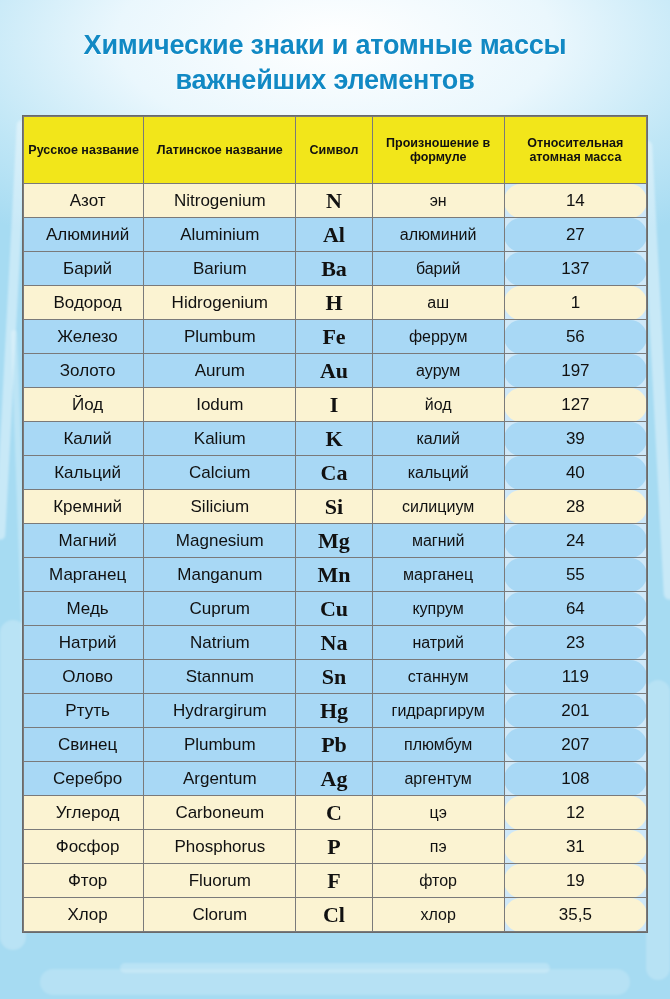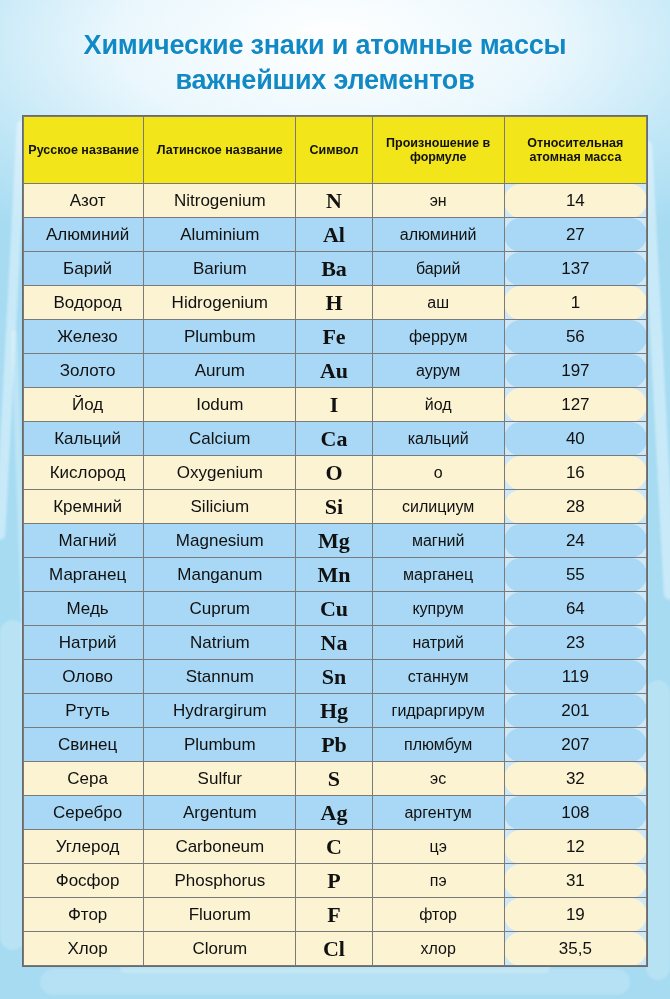--- a/index.html
+++ b/index.html
@@ -190,34 +190,34 @@
             <td class="mass metal">197</td>
           </tr>
           <tr>
             <td class="ru nonmetal">Йод</td>
             <td class="lat nonmetal">Iodum</td>
             <td class="sym nonmetal">I</td>
             <td class="pron nonmetal">йод</td>
             <td class="mass nonmetal">127</td>
           </tr>
           <tr>
+            <td class="ru metal">Калий</td>
+            <td class="lat metal">Kalium</td>
+            <td class="sym metal">K</td>
+            <td class="pron metal">калий</td>
+            <td class="mass metal">39</td>
+          </tr>
+          <tr>
             <td class="ru metal">Кальций</td>
             <td class="lat metal">Calcium</td>
             <td class="sym metal">Ca</td>
             <td class="pron metal">кальций</td>
             <td class="mass metal">40</td>
           </tr>
           <tr>
-            <td class="ru nonmetal">Кислород</td>
-            <td class="lat nonmetal">Oxygenium</td>
-            <td class="sym nonmetal">O</td>
-            <td class="pron nonmetal">о</td>
-            <td class="mass nonmetal">16</td>
-          </tr>
-          <tr>
             <td class="ru nonmetal">Кремний</td>
             <td class="lat nonmetal">Silicium</td>
             <td class="sym nonmetal">Si</td>
             <td class="pron nonmetal">силициум</td>
             <td class="mass nonmetal">28</td>
           </tr>
           <tr>
             <td class="ru metal">Магний</td>
             <td class="lat metal">Magnesium</td>
             <td class="sym metal">Mg</td>
@@ -260,27 +260,20 @@
             <td class="mass metal">201</td>
           </tr>
           <tr>
             <td class="ru metal">Свинец</td>
             <td class="lat metal">Plumbum</td>
             <td class="sym metal">Pb</td>
             <td class="pron metal">плюмбум</td>
             <td class="mass metal">207</td>
           </tr>
           <tr>
-            <td class="ru nonmetal">Сера</td>
-            <td class="lat nonmetal">Sulfur</td>
-            <td class="sym nonmetal">S</td>
-            <td class="pron nonmetal">эс</td>
-            <td class="mass nonmetal">32</td>
-          </tr>
-          <tr>
             <td class="ru metal">Серебро</td>
             <td class="lat metal">Argentum</td>
             <td class="sym metal">Ag</td>
             <td class="pron metal">аргентум</td>
             <td class="mass metal">108</td>
           </tr>
           <tr>
             <td class="ru nonmetal">Углерод</td>
             <td class="lat nonmetal">Carboneum</td>
             <td class="sym nonmetal">C</td>

